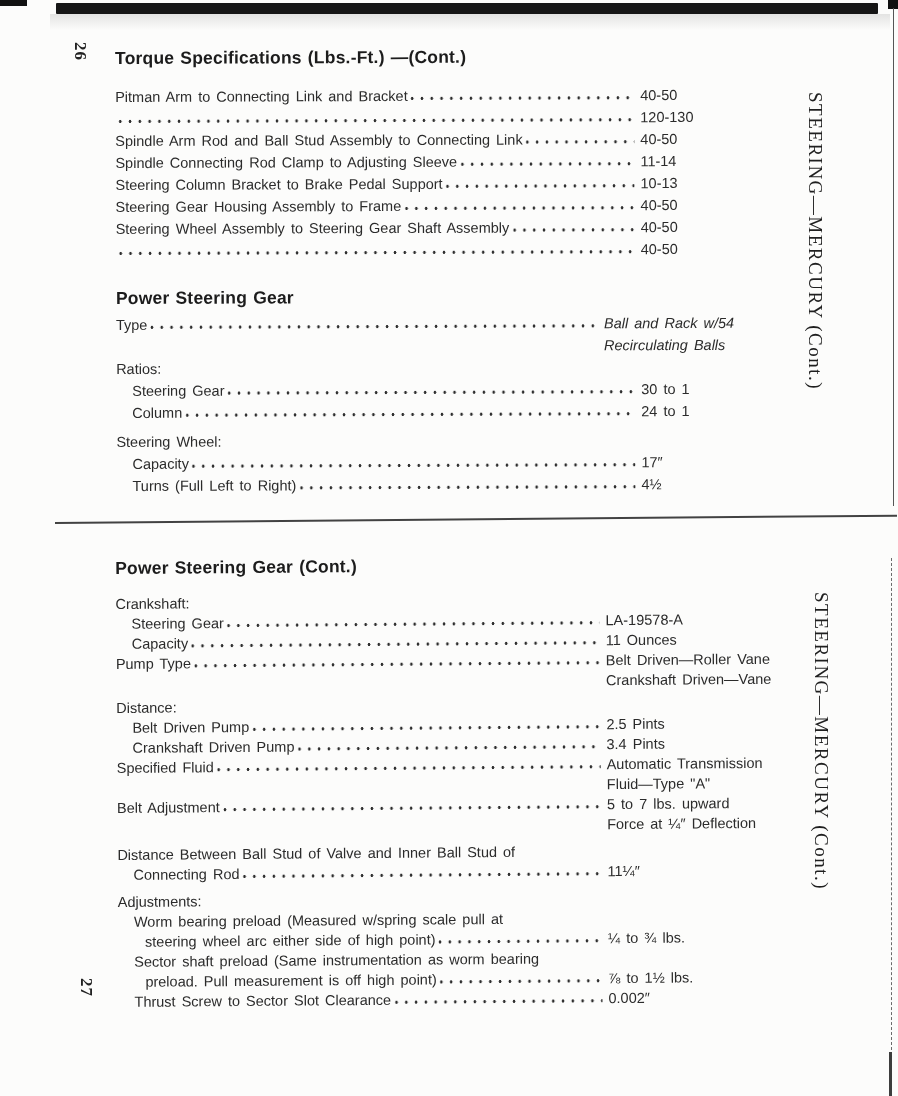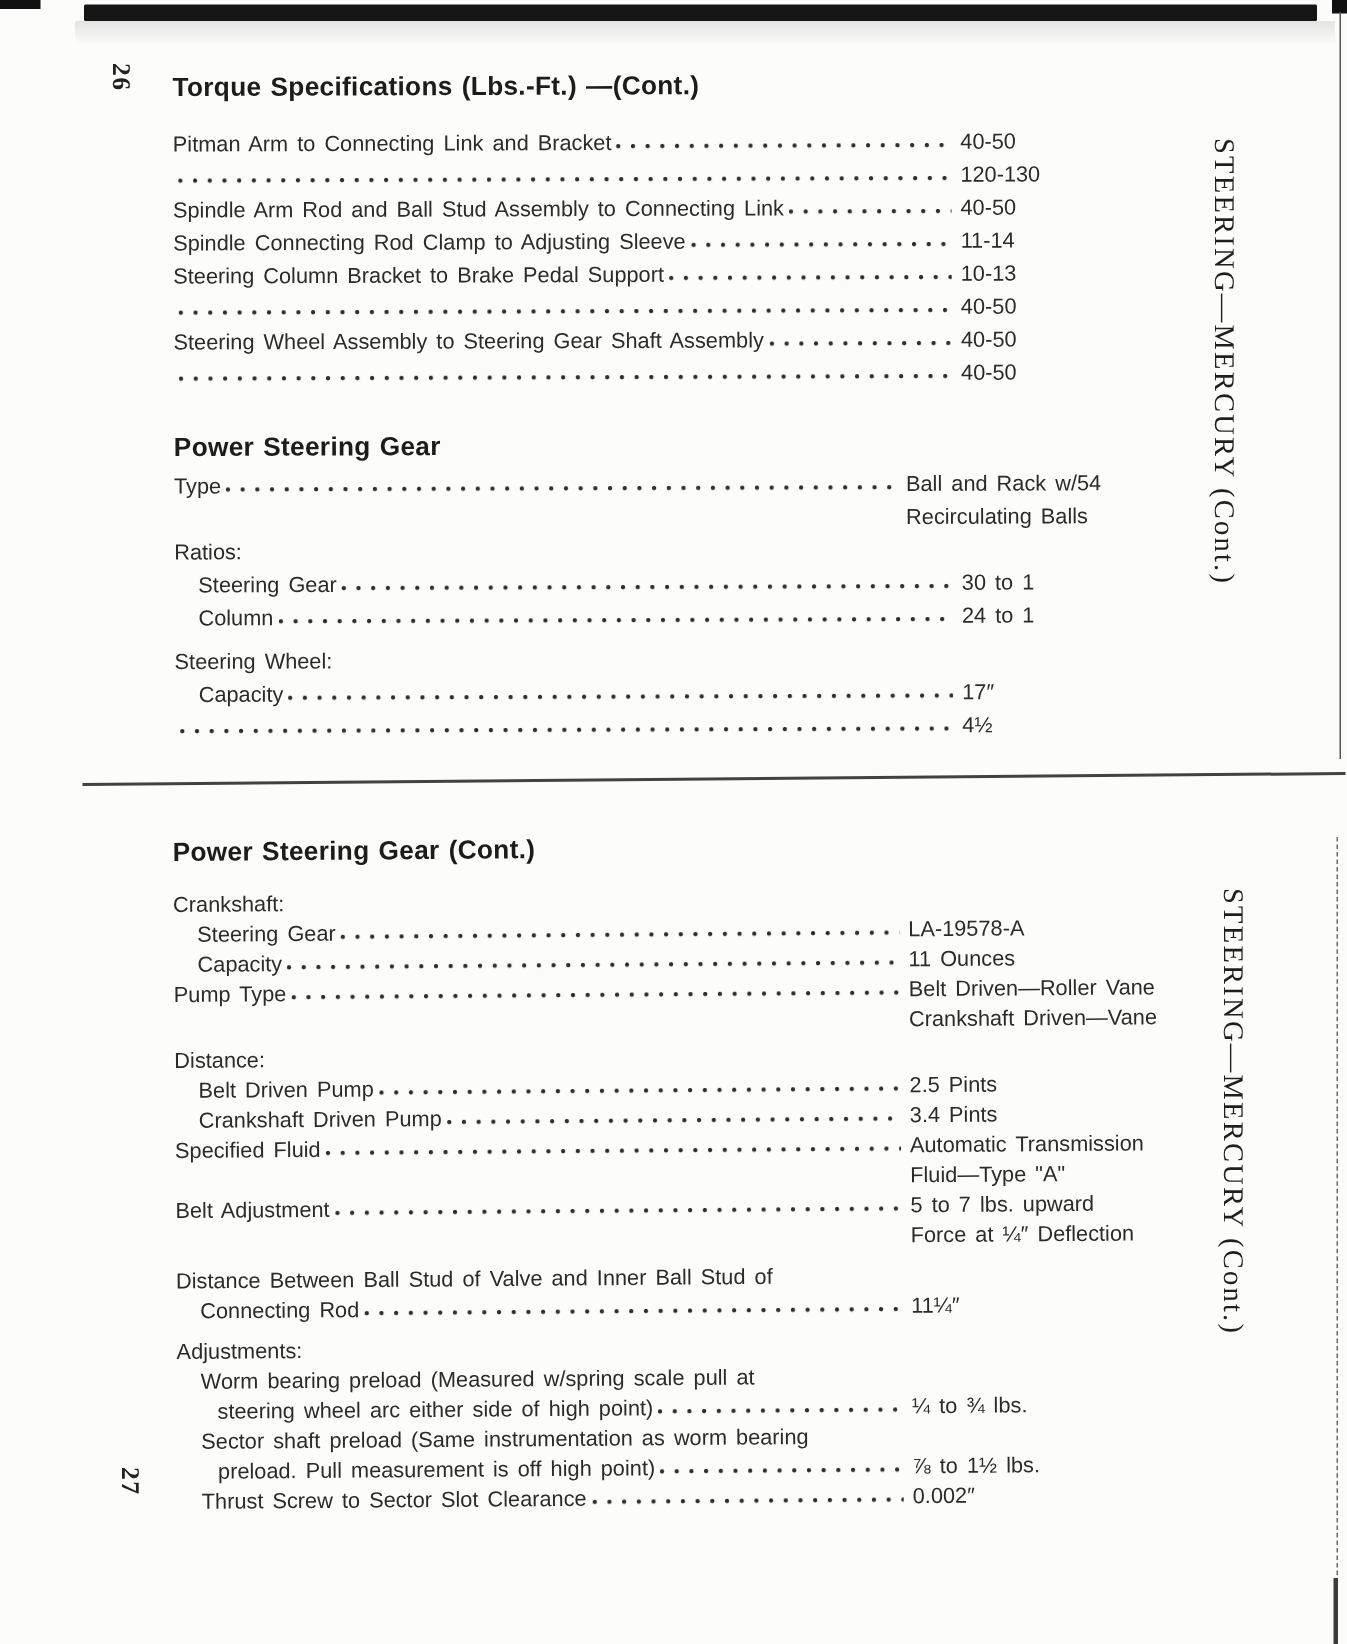--- a/index.html
+++ b/index.html
@@ -54,21 +54,21 @@
   .content-27 .row { line-height:20px; }
   .lbl  { white-space:nowrap; }
   .ind  { padding-left:16px; }
   .ind2 { padding-left:27px; }
   .leader {
     flex:1 1 auto; min-width:12px; height:13px; margin:0 6px 0 3px;
     background-image:radial-gradient(circle at 2px 10.5px, #2e2e2e 1.15px, rgba(0,0,0,0) 1.7px);
     background-size:9.8px 13px; background-repeat:repeat-x;
   }
   .val { flex:0 0 135px; width:135px; white-space:pre-line; }
-  .row.wide .val { flex-basis:172px; width:172px; }
+  .row.wide .val { flex-basis:172px; width:172px;font-style:italic; }
   .content-27 .val { flex-basis:170px; width:170px; }
   .gap4 { height:4px; } .gap7 { height:7px; }
 </style>
 </head>
 <body>
 
 <div class="page">
 
   <div class="scan-bar"></div>
   <div class="scan-bar-left"></div>
@@ -106,20 +106,21 @@
         <span class="lbl">Spindle Connecting Rod Clamp to Adjusting Sleeve</span>
         <span class="leader"></span>
         <span class="val">11-14</span>
       </div>
       <div class="row">
         <span class="lbl">Steering Column Bracket to Brake Pedal Support</span>
         <span class="leader"></span>
         <span class="val">10-13</span>
       </div>
       <div class="row">
+        <span class="lbl">Steering Gear Housing Assembly to Frame</span>
         <span class="leader"></span>
         <span class="val">40-50</span>
       </div>
       <div class="row">
         <span class="lbl">Steering Wheel Assembly to Steering Gear Shaft Assembly</span>
         <span class="leader"></span>
         <span class="val">40-50</span>
       </div>
       <div class="row">
         <span class="leader"></span>
@@ -152,20 +153,21 @@
       <div class="gap7"></div>
       <div class="row">
         <span class="lbl">Steering Wheel:</span>
       </div>
       <div class="row">
         <span class="lbl ind">Capacity</span>
         <span class="leader"></span>
         <span class="val">17″</span>
       </div>
       <div class="row">
+        <span class="lbl ind">Turns (Full Left to Right)</span>
         <span class="leader"></span>
         <span class="val">4½</span>
       </div>
     </div>
   </div>
 
   <div class="content content-27">
     <h1 class="sec-title">Power Steering Gear (Cont.)</h1>
 
     <div class="rows rows-27">

